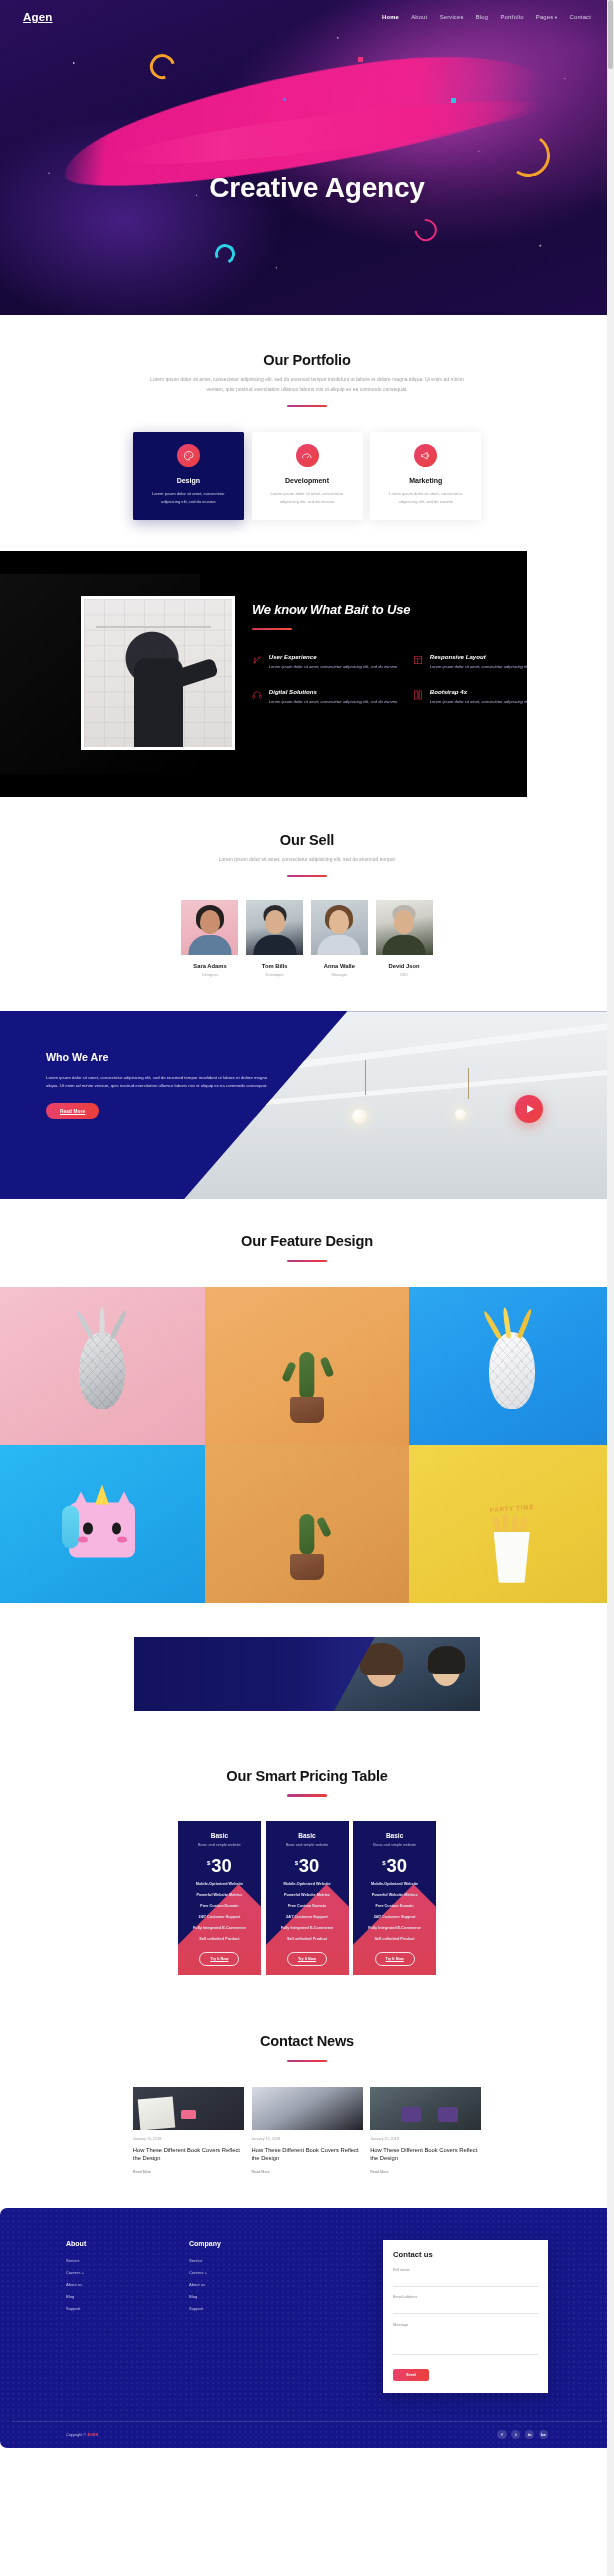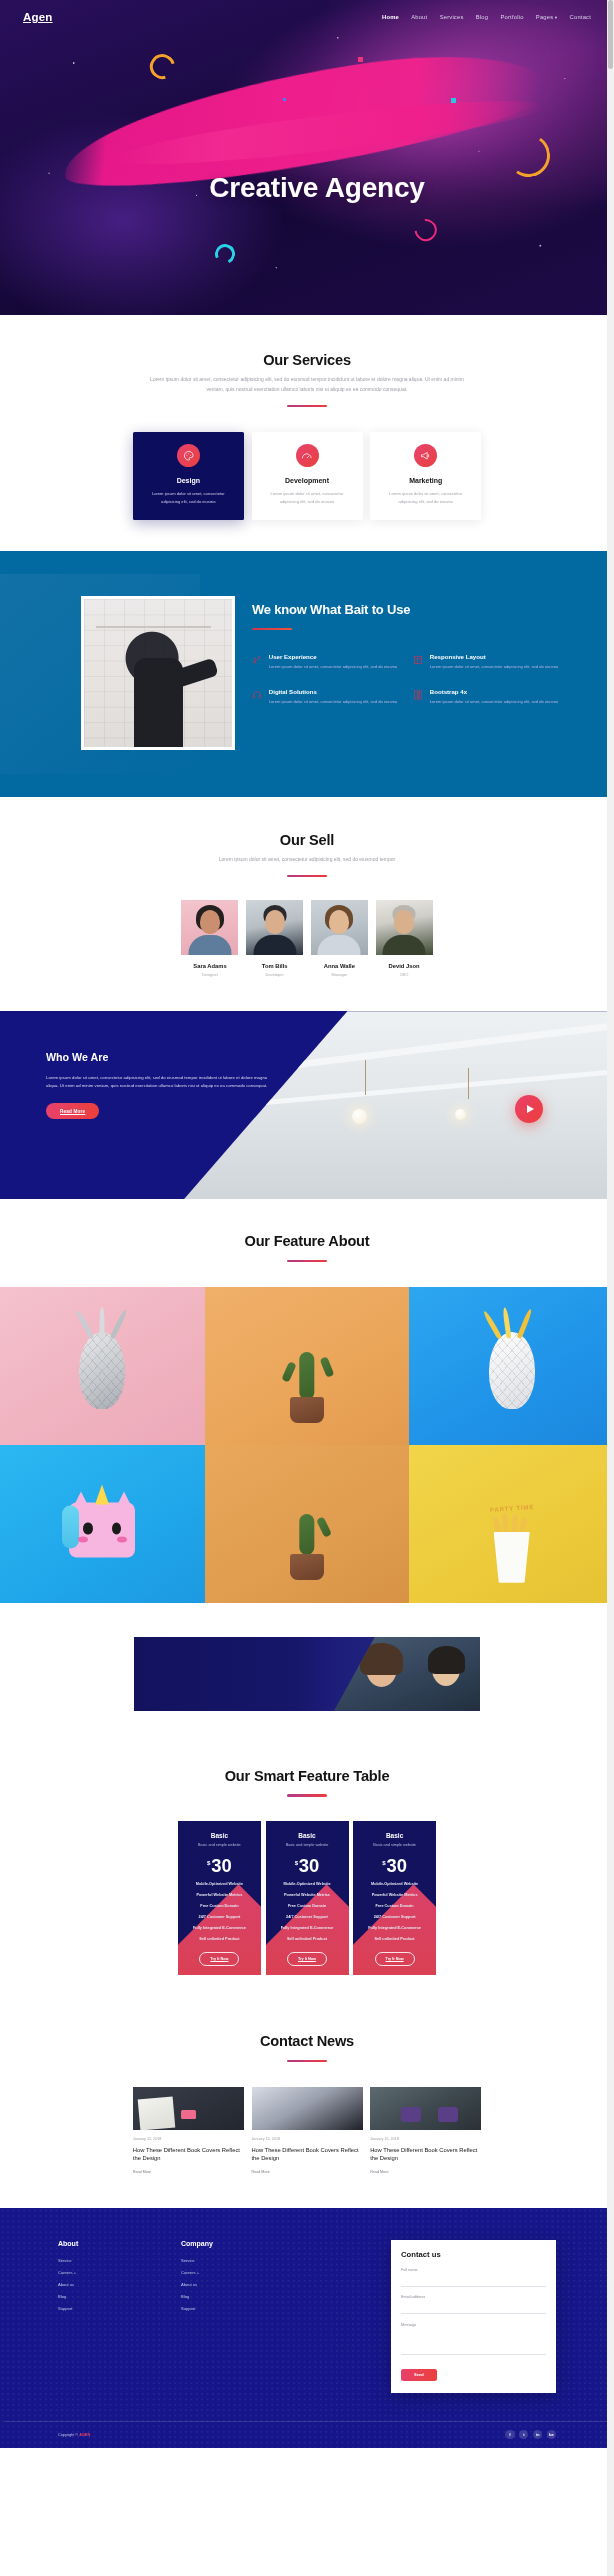--- a/index.html
+++ b/index.html
@@ -127,22 +127,22 @@
     color:#fff;
   }
   .svc-icon svg { width:11.5px; height:11.5px; fill:none; stroke:#fff; stroke-width:1.6; }
   .svc-name { font-size:7px; font-weight:bold; color:#141414; }
   .svc-card.dark .svc-name { color:#fff; }
   .svc-text { font-size:4.1px; color:#a4a4ad; line-height:1.95; margin-top:6.1px; }
   .svc-card.dark .svc-text { color:#cfcfe8; }
 
   
   .bait {
-    position:relative; width:614px; height:246px; background:#0369a1; overflow:hidden;
-    display:flex; align-items:center;
+    position:relative; width:527px; height:246px; background:#000000; overflow:hidden;
+    display:flex; align-items:center;font-style:italic;
   }
   .bait-imgwrap { position:absolute; left:81px; top:45px; width:154px; height:154px; }
   .bait-photo {
     width:100%; height:100%; border:3.8px solid #fff;
     background:
       radial-gradient(circle at 46% 40%, #2b2b33 0 26px, transparent 27px),
       linear-gradient(175deg,#eceaea 0%,#e7e4e2 45%,#dedbd8 100%);
     position:relative; overflow:hidden;
   }
   .bp-body {
@@ -361,21 +361,21 @@
   .ni-book { position:absolute; left:6.1px; top:10.7px; width:35px; height:31px;
     background:linear-gradient(160deg,#f3f3ef,#ddddd6); transform:rotate(-5deg); }
   .ni-pink { position:absolute; left:48px; top:23px; width:15.4px; height:9.2px; background:#f06a8e; border-radius:1.5px; }
   .ni-chair { position:absolute; width:20px; height:15.4px; background:#5a3f86; border-radius:3.1px; }
   .news-date { font-size:3.7px; color:#9d9da6; margin-top:7px; }
   .news-title { font-size:5.8px; color:#17171c; line-height:1.55; margin-top:4.6px; font-weight:normal; }
   .news-more { font-size:3.7px; color:#7c7c86; margin-top:7px; }
 
   
   .footer {
-    position:relative; width:614px; background:#16168a; padding:32px 4px 0; overflow:hidden;
+    position:relative; width:614px; background:#16168a; padding:32px 12px 0; overflow:hidden;border-radius:7px;
   }
   .footer-dots {
     position:absolute; inset:0;
     background-image:radial-gradient(rgba(255,255,255,.12) 0.8px, transparent 0.8px);
     background-size:5.4px 5.4px;
     opacity:.5;
   }
   .footer-inner { position:relative; z-index:3; display:flex; padding:0 54px; gap:31px; }
   .fcol { width:92px; }
   .fcol h4 { color:#fff; font-size:7px; font-weight:bold; margin-bottom:10.7px; }
@@ -446,21 +446,21 @@
         <a class="nav-link" href="#">Portfolio</a>
         <a class="nav-link" href="#"><span>Pages</span><span class="caret">▾</span></a>
         <a class="nav-link" href="#">Contact</a>
       </div>
     </nav>
 
     <h1 class="hero-title">Creative Agency</h1>
   </section>
 
   <section class="services">
-    <h2 class="section-title">Our Services</h2>
+    <h2 class="section-title">Our Portfolio</h2>
     <p class="section-sub">Lorem ipsum dolor sit amet, consectetur adipisicing elit, sed do eiusmod tempor incididunt ut labore et dolore magna aliqua. Ut enim ad minim veniam, quis nostrud exercitation ullamco laboris nisi ut aliquip ex ea commodo consequat.</p>
     <div class="divider"></div>
 
     <div class="service-cards">
       <div class="svc-card dark">
         <div class="svc-icon">
           <svg viewBox="0 0 24 24">
               <path d="M12 3a9 9 0 100 18c1 0 1.6-.7 1.6-1.5 0-.9-.8-1.4-.8-2.2 0-.8.7-1.3 1.5-1.3H16a5 5 0 005-5c0-4.4-4-8-9-8z"></path>
               <circle cx="8" cy="11" r="1" fill="#fff" stroke="none"></circle>
               <circle cx="12" cy="8" r="1" fill="#fff" stroke="none"></circle>
@@ -625,21 +625,21 @@
     </div>
     <div class="play-btn"></div>
     <div class="who-body">
       <h2 class="who-title">Who We Are</h2>
       <p class="who-text">Lorem ipsum dolor sit amet, consectetur adipisicing elit, sed do eiusmod tempor incididunt ut labore et dolore magna aliqua. Ut enim ad minim veniam, quis nostrud exercitation ullamco laboris nisi ut aliquip ex ea commodo consequat.</p>
       <a class="btn-pill" href="#">Read More</a>
     </div>
   </section>
 
   <section class="works">
-    <h2 class="section-title">Our Feature About</h2>
+    <h2 class="section-title">Our Feature Design</h2>
     <div class="divider"></div>
 
     <div class="works-grid">
       <div class="work-tile w1">
         <div class="pineapple p-silver">
           <div class="p-texture"></div>
           <div class="p-crown">
             <div class="leaf" style="background:#c9ccd0;transform:rotate(-28deg);left:4.6px"></div>
             <div class="leaf" style="background:#d8dadd;transform:rotate(0deg);left:14.6px"></div>
             <div class="leaf" style="background:#bcc0c4;transform:rotate(26deg);left:24.6px"></div>
@@ -697,21 +697,21 @@
       <div class="cta-photo">
         <div class="cta-person" style="left:32px;top:12.3px;width:31px;height:38px;background:#e2b894"></div>
         <div class="cta-person" style="left:26px;top:6.1px;width:43px;height:32px;background:#4a3526;border-radius:50% 50% 20% 20%"></div>
         <div class="cta-person" style="left:98px;top:15.4px;width:28px;height:34px;background:#e6c39f"></div>
         <div class="cta-person" style="left:94px;top:9.2px;width:37px;height:28px;background:#23201d;border-radius:50% 50% 20% 20%"></div>
       </div>
     </div>
   </section>
 
   <section class="pricing">
-    <h2 class="section-title">Our Smart Feature Table</h2>
+    <h2 class="section-title">Our Smart Pricing Table</h2>
     <div class="divider"></div>
 
     <div class="price-row">
 
       <div class="price-card">
         <div class="pc-inner">
           <div class="pc-name">Basic</div>
           <div class="pc-desc">Basic and simple website</div>
           <div class="pc-price"><sup>$</sup><span>30</span></div>
           <div class="pc-feat">Mobile-Optimized Website</div>

